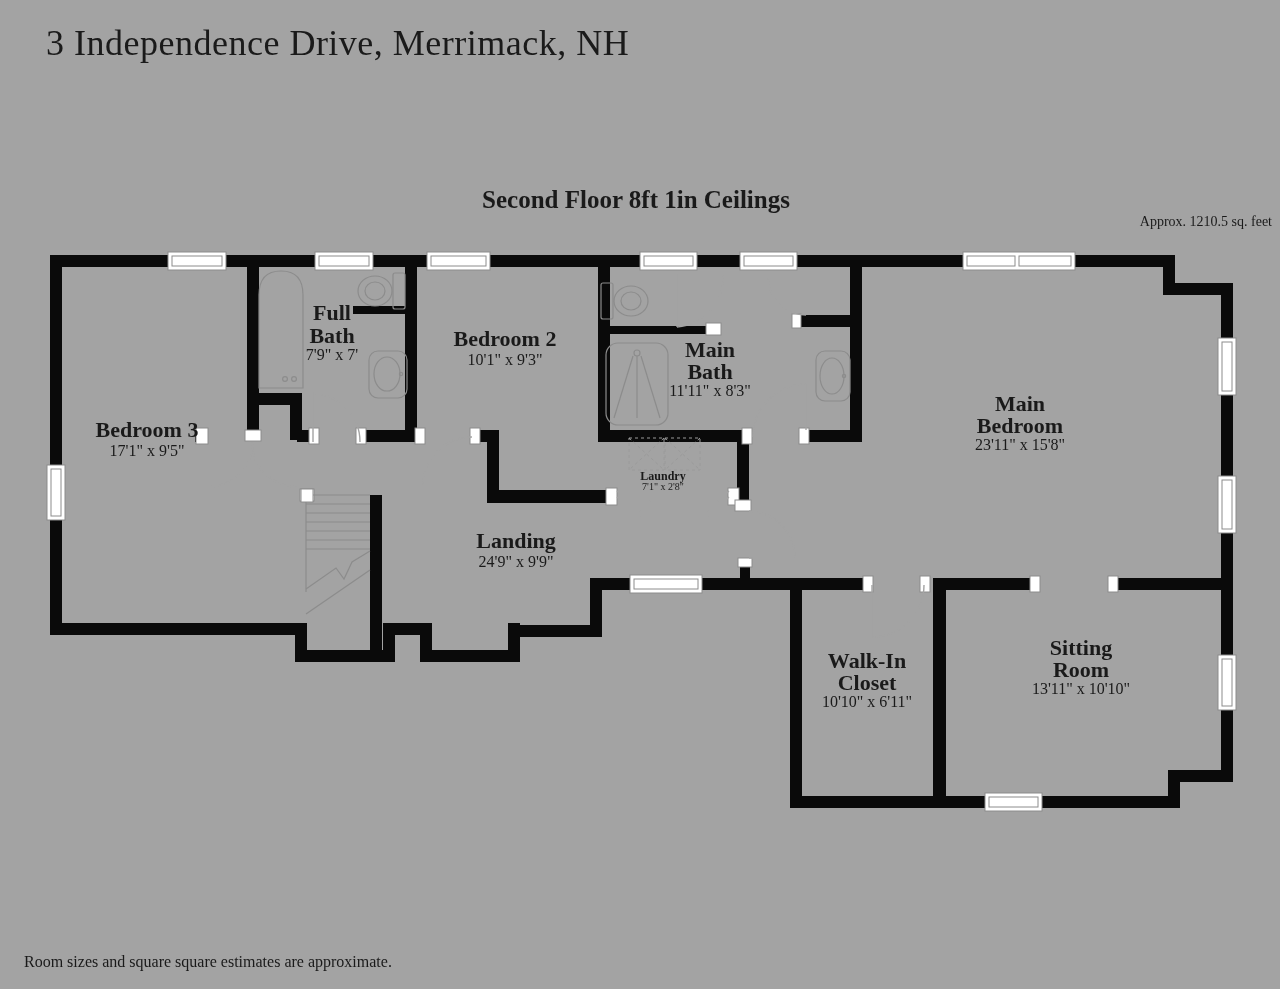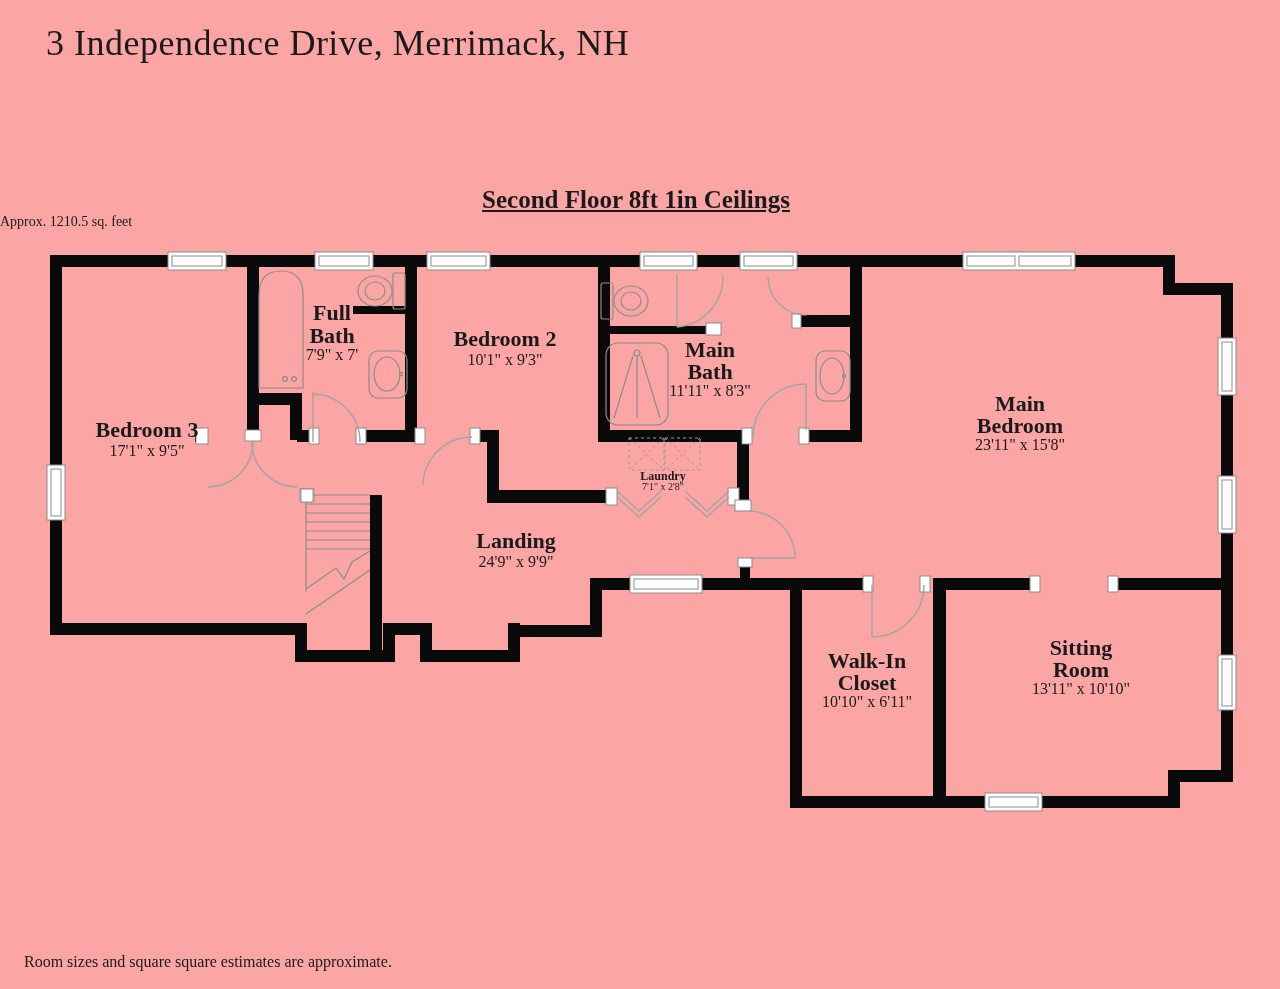--- a/index.html
+++ b/index.html
@@ -1,21 +1,21 @@
 <!DOCTYPE html>
 <html><head>
 <meta charset="utf-8">
 <style>
   html,body{margin:0;padding:0;background:#ffffff;}
-  #stage{position:relative;width:1280px;height:989px;background:#fca5a5;overflow:hidden;
+  #stage{position:relative;width:1280px;height:989px;background:#a3a3a3;overflow:hidden;
          font-family:"Liberation Serif","DejaVu Serif",serif;color:#1a1a1a;}
   .page-title{position:absolute;left:46px;top:22px;font-size:36px;letter-spacing:0.5px;}
   .floor-title{position:absolute;left:0;top:186px;width:1272px;text-align:center;
-               font-size:25px;font-weight:700;text-decoration:underline;}
-  .floor-sub{position:absolute;left:0;top:214px;width:1272px;text-align:left;font-size:14px;}
+               font-size:25px;font-weight:700;}
+  .floor-sub{position:absolute;left:0;top:214px;width:1272px;text-align:right;font-size:14px;}
   .footer-note{position:absolute;left:24px;top:953px;font-size:16px;}
   svg{position:absolute;left:0;top:0;}
   svg text{font-family:"Liberation Serif","DejaVu Serif",serif;fill:#1a1a1a;}
   .room-name{font-size:22px;font-weight:700;}
   .room-dims{font-size:16px;}
   .small-name{font-size:12px;font-weight:700;}
   .small-dims{font-size:10px;}
   .wall{fill:#0a0a0a;}
   .thin{stroke:#8c8c8c;stroke-width:1.2;fill:none;}
   .arc{stroke:#a3a3a3;stroke-width:1.4;fill:none;}

